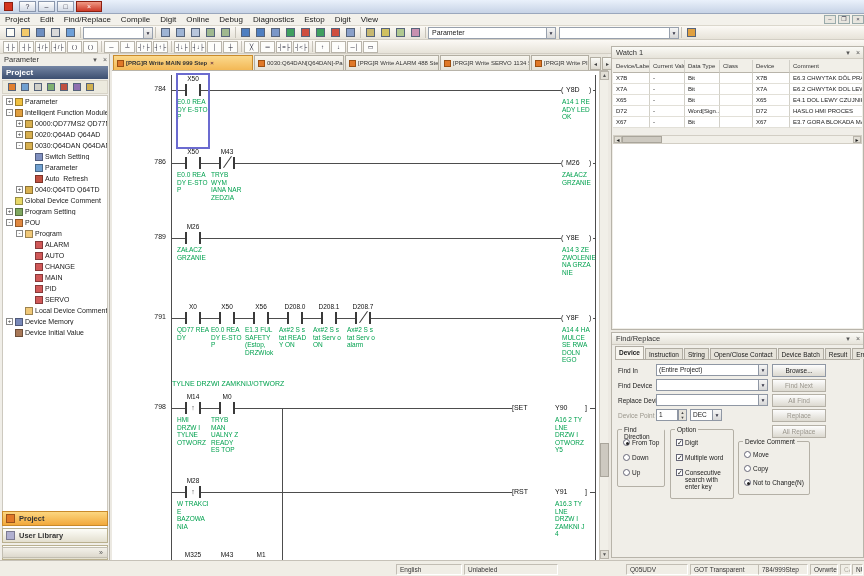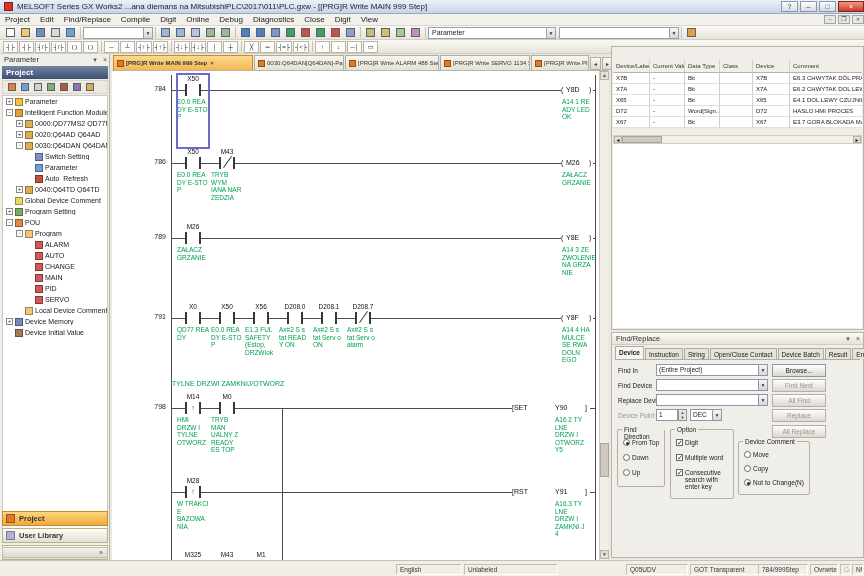--- a/index.html
+++ b/index.html
@@ -96,38 +96,37 @@
 
 #statusbar{left:0;top:560px;width:864px;height:16px;background:#f0eee6;border-top:1px solid #c6c2b8;font-size:6.5px;color:#333}
 .scell{position:absolute;top:3px;height:11px;line-height:10px;border:1px solid #c2beb4;border-right-color:#fff;border-bottom-color:#fff;padding-left:3px;overflow:hidden;white-space:nowrap}
 .scell.dim{color:#b0aca2}
 </style>
 </head>
 <body>
 
 <div class="abs" id="titlebar">
   <span class="appicon"></span>
-  <span id="title-text">MELSOFT Series GX Works2 ...ana diemans na MitsubishiPLC\2017\011\PLC.gxw - [[PRG]R Write MAIN 999 Step]</span>
   <span class="winbtn">?</span>
   <span class="winbtn">–</span>
   <span class="winbtn">□</span>
   <span class="winbtn close">×</span>
 </div>
 
 <div class="abs" id="menubar">
   <span id="menu-items" style="display:flex">
       <div class="menu-item">Project</div>
       <div class="menu-item">Edit</div>
       <div class="menu-item">Find/Replace</div>
       <div class="menu-item">Compile</div>
       <div class="menu-item">Digit</div>
       <div class="menu-item">Online</div>
       <div class="menu-item">Debug</div>
       <div class="menu-item">Diagnostics</div>
-      <div class="menu-item">Close</div>
+      <div class="menu-item">Estop</div>
       <div class="menu-item">Digit</div>
       <div class="menu-item">View</div>
     </span>
   <span style="flex:1"></span>
   <span class="mdibtn">–</span>
   <span class="mdibtn">❐</span>
   <span class="mdibtn">×</span>
 </div>
 
 <div class="abs tb" id="tb1">
@@ -551,20 +550,26 @@
       <div class="lstmt" style="left: 60px; top: 309px;">TYLNE DRZWI ZAMKNIJ/OTWORZ</div>
     </div>
   <div class="abs" id="ed-vsb">
     <div class="sbarrow" style="top:0">▲</div>
     <div class="sbthumb" style="top:372px"></div>
     <div class="sbarrow" style="top:479px">▼</div>
   </div>
 </div>
 
 <div class="abs" id="watch">
+  <div class="ptitle">
+    <span>Watch 1</span>
+      <span class="sp"></span>
+    <span class="pbtn">▾</span>
+    <span class="pbtn">×</span>
+  </div>
   <div id="watch-grid">
       <div class="wrow hd">
         <div class="wcell" style="width: 37px;">Device/Label</div>
         <div class="wcell" style="width: 35px;">Current Value</div>
         <div class="wcell" style="width: 35px;">Data Type</div>
         <div class="wcell" style="width: 33px;">Class</div>
         <div class="wcell" style="width: 37px;">Device</div>
         <div class="wcell" style="width: 120px;">Comment</div>
       </div>
       <div class="wrow">

